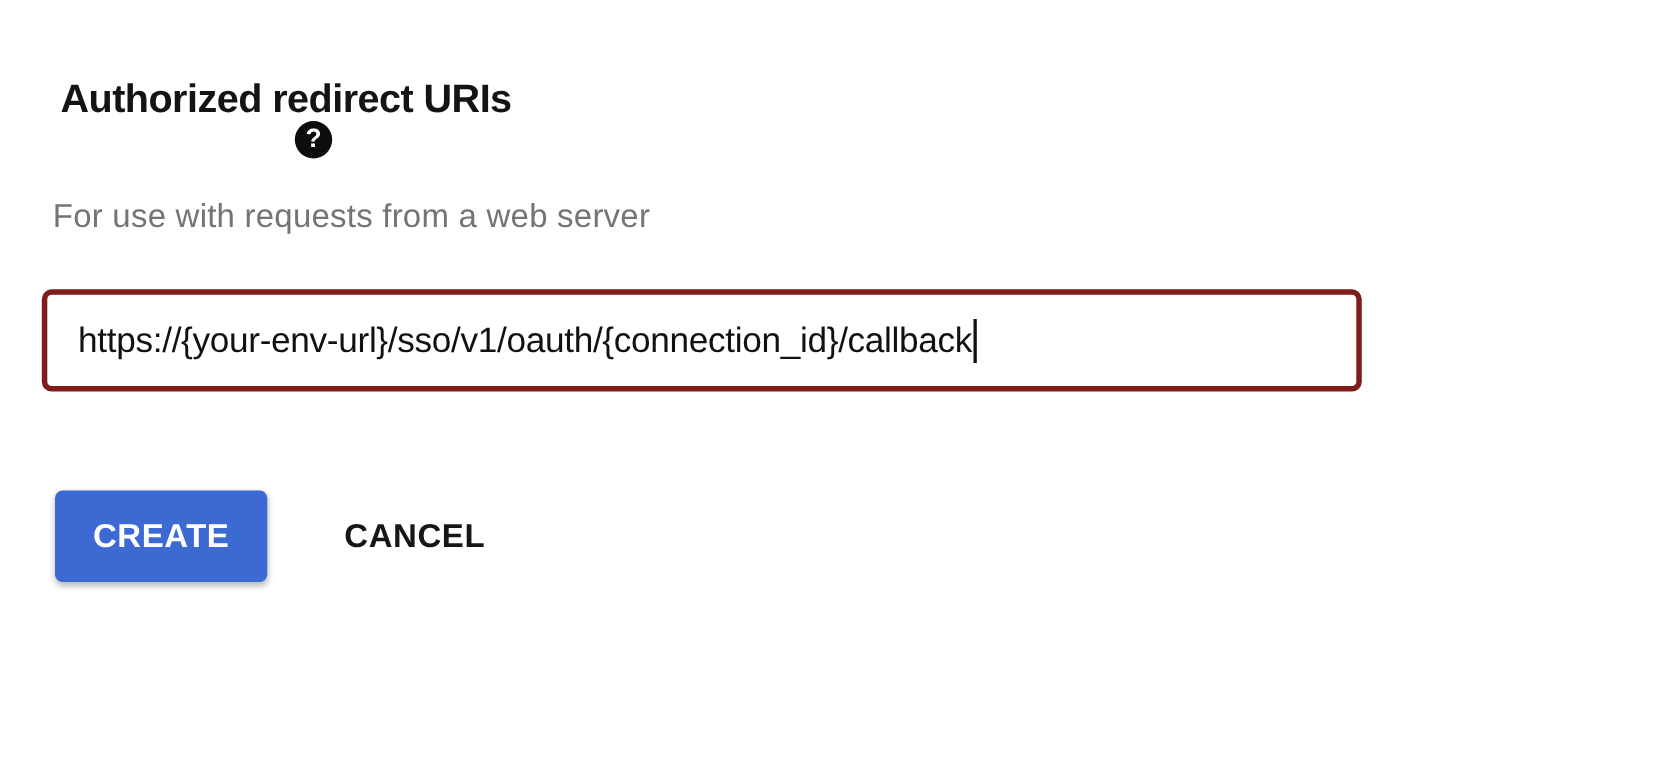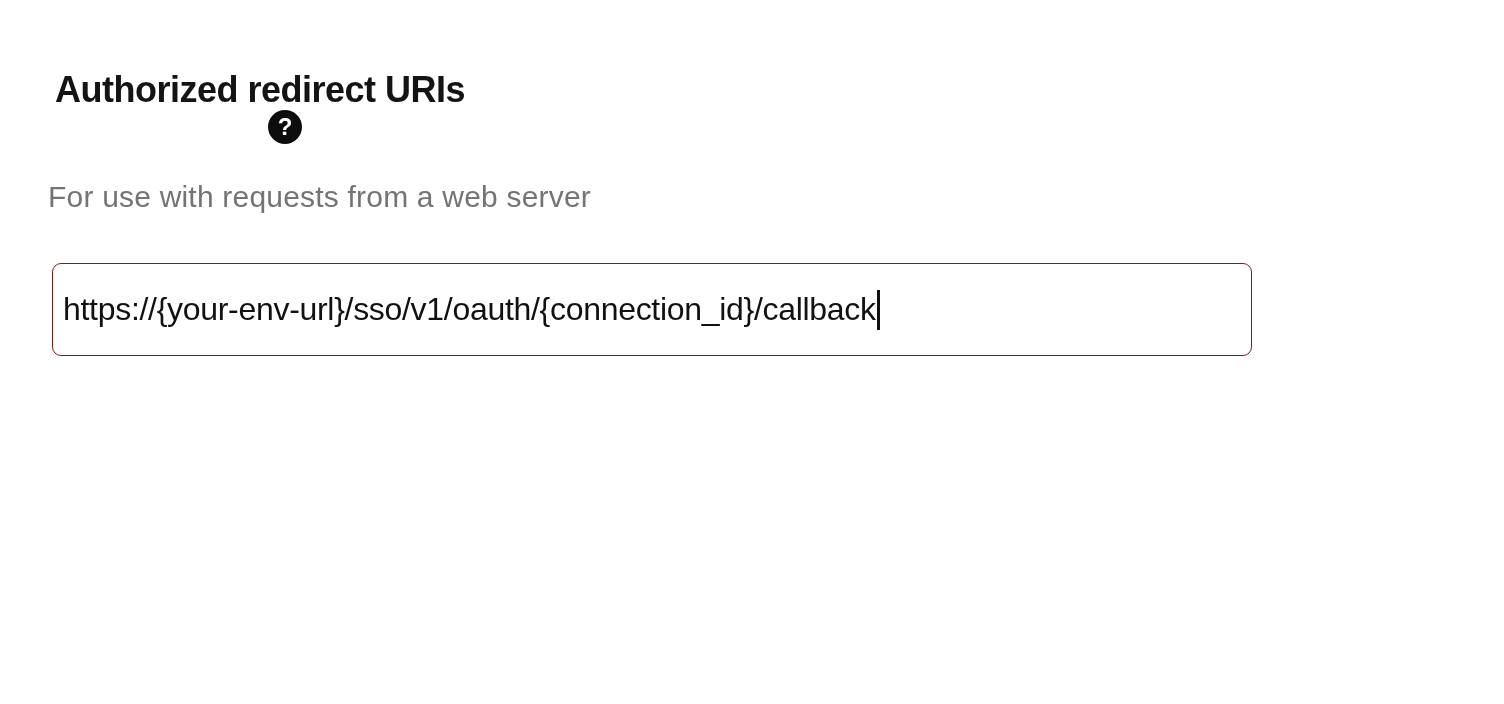--- a/index.html
+++ b/index.html
@@ -59,30 +59,30 @@
     font-weight: 400;
     color: #747474;
     letter-spacing: 0.2px;
     white-space: nowrap;
     margin-top: 32px;
   }
 
   
   .uri-input {
     position: absolute;
-    left: 52px;
+    left: 38px;
     top: 263px;
     width: 1200px;
     height: 93px;
     background: #ffffff;
-    border: 1px solid #7f1d1d;
+    border: 5px solid #7f1d1d;
     border-radius: 9px;
     display: flex;
     align-items: center;
-    padding-left: 10px;
+    padding-left: 28px;
     cursor: text;
   }
   .uri-value {
     font-size: 32px;
     color: #111111;
     letter-spacing: -0.3px;
     white-space: nowrap;
   }
   .text-cursor {
     display: inline-block;
@@ -138,15 +138,17 @@
   </div>
 
   <p class="section-description">For use with requests from a web server</p>
 
   <div class="uri-input" role="textbox">
     <span class="uri-value">https://{your-env-url}/sso/v1/oauth/{connection_id}/callback</span>
       <span class="text-cursor"></span>
   </div>
 
   <div class="button-row">
+    <button class="create-btn">CREATE</button>
+    <button class="cancel-btn">CANCEL</button>
   </div>
 
 </div>
 
 </body></html>

